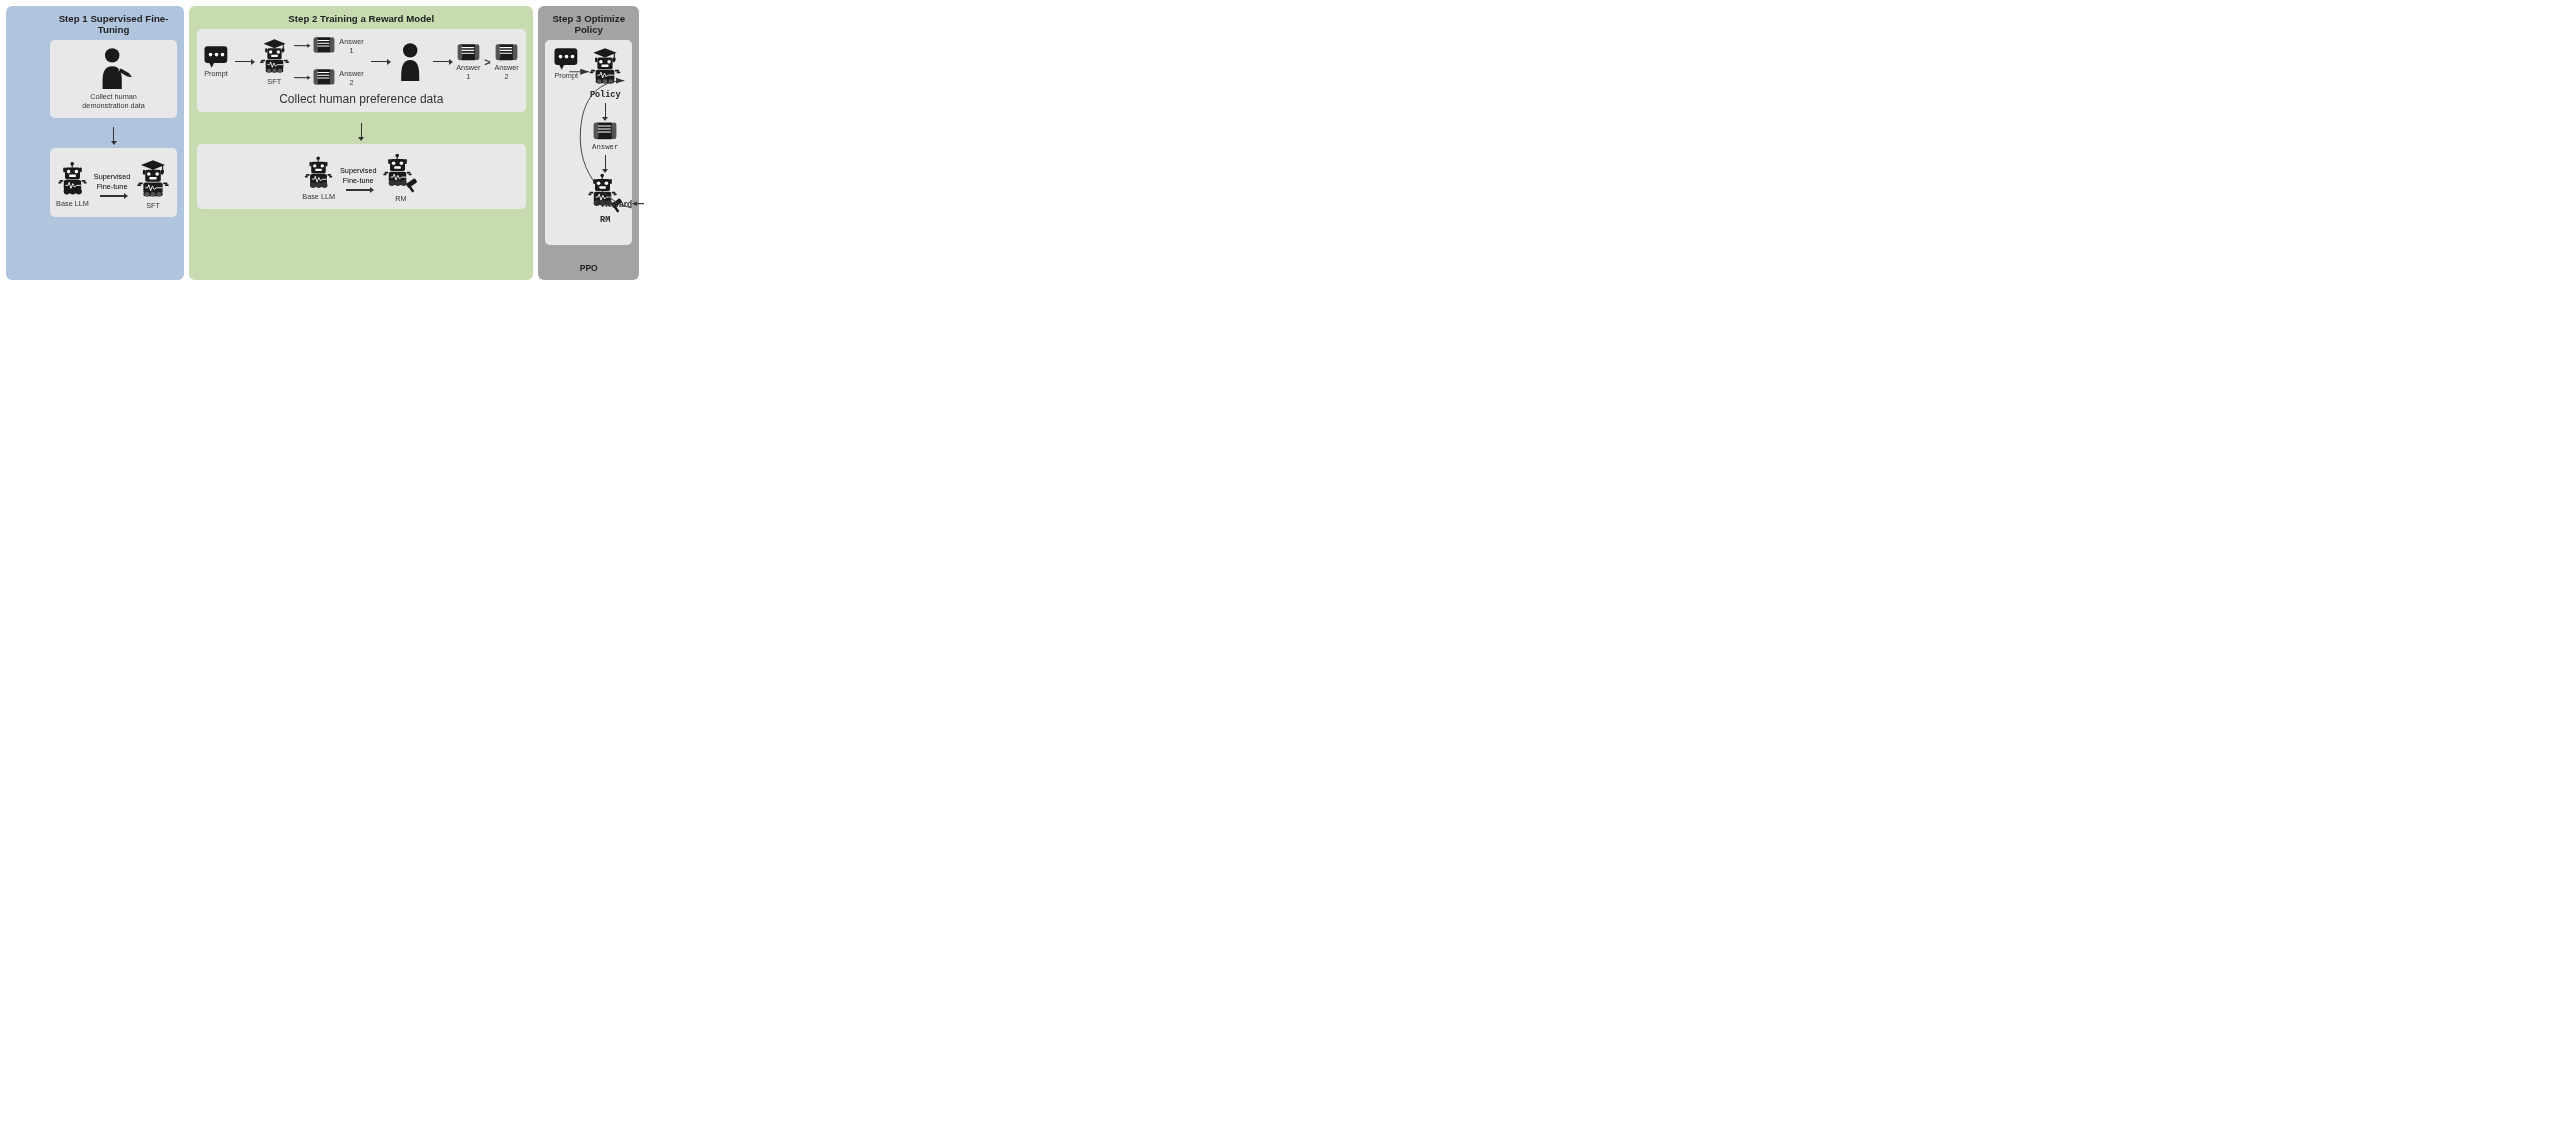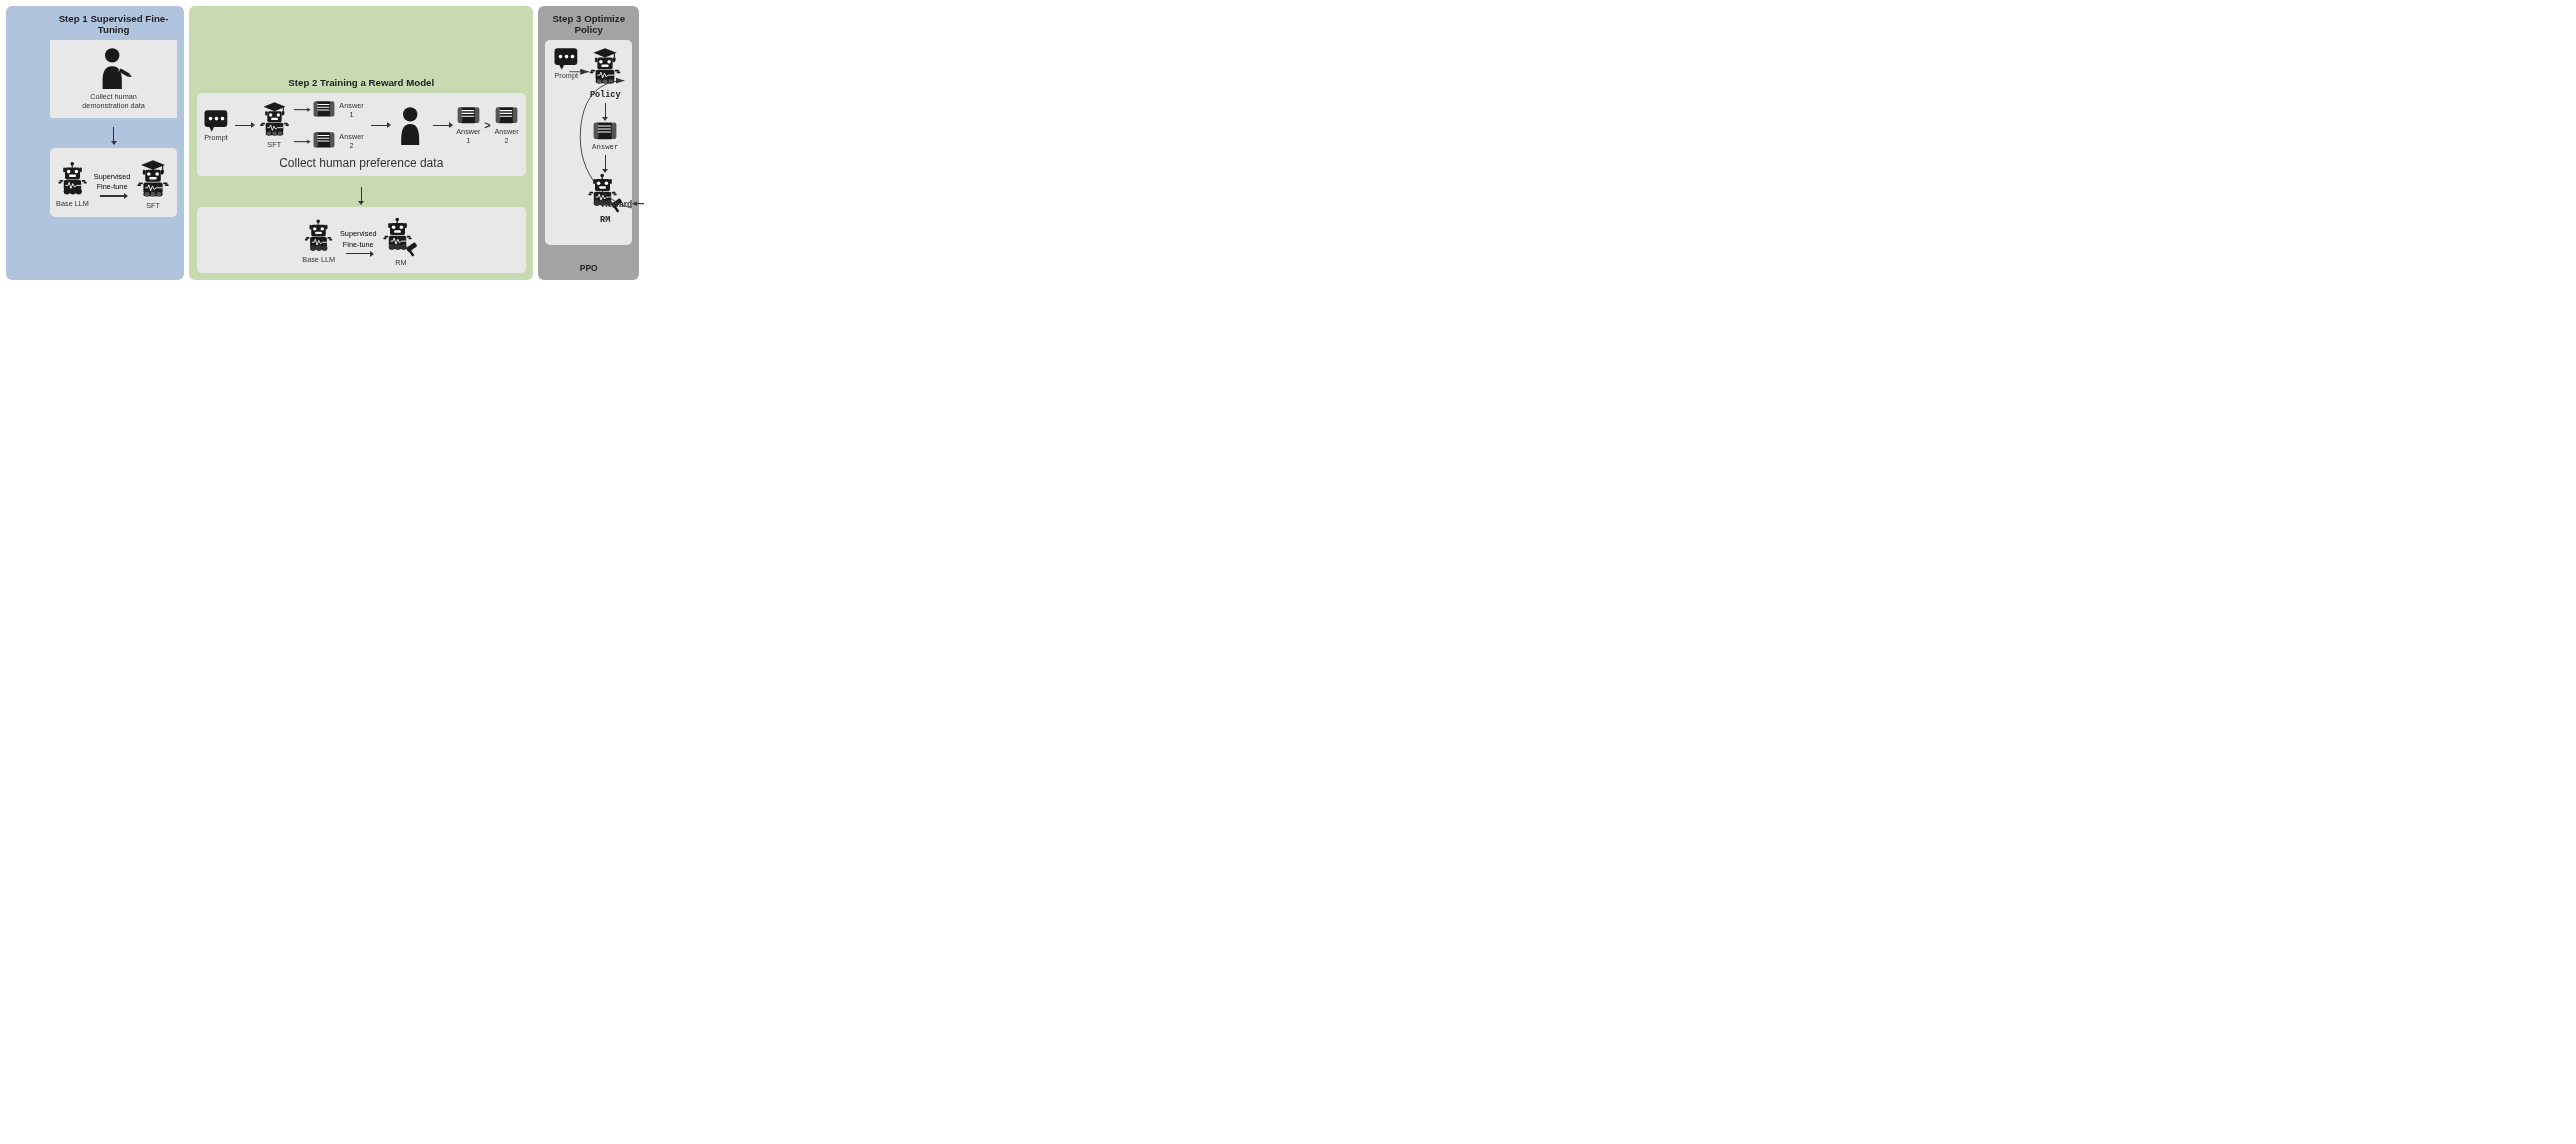--- a/index.html
+++ b/index.html
@@ -24,21 +24,20 @@
 
     .panel-step1 {
       background: #b0c4de;
       flex: 1;
       padding-left: 44px;
     }
 
     .panel-step2 {
       background: #c8dab0;
       flex: 1.2;
-      justify-content: flex-end;
     }
 
     .panel-step3 {
       background: #a3a3a3;
       flex: 1;
     }
 
     .panel-title {
       font-size: 9.7px;
       font-weight: bold;
@@ -97,21 +96,21 @@
     .label-bold {
       font-size: 8.5px;
       font-weight: bold;
       text-align: center;
       color: #222;
     }
 
     
     .step1-top {
       background: #e8e8e8;
-      border-radius: 0;
+      border-radius: 5px;
       padding: 7.3px 6px;
       width: 100%;
       display: flex;
       flex-direction: column;
       align-items: center;
       margin-bottom: 3.6px;
     }
 
     .step1-bottom {
       background: #e8e8e8;

